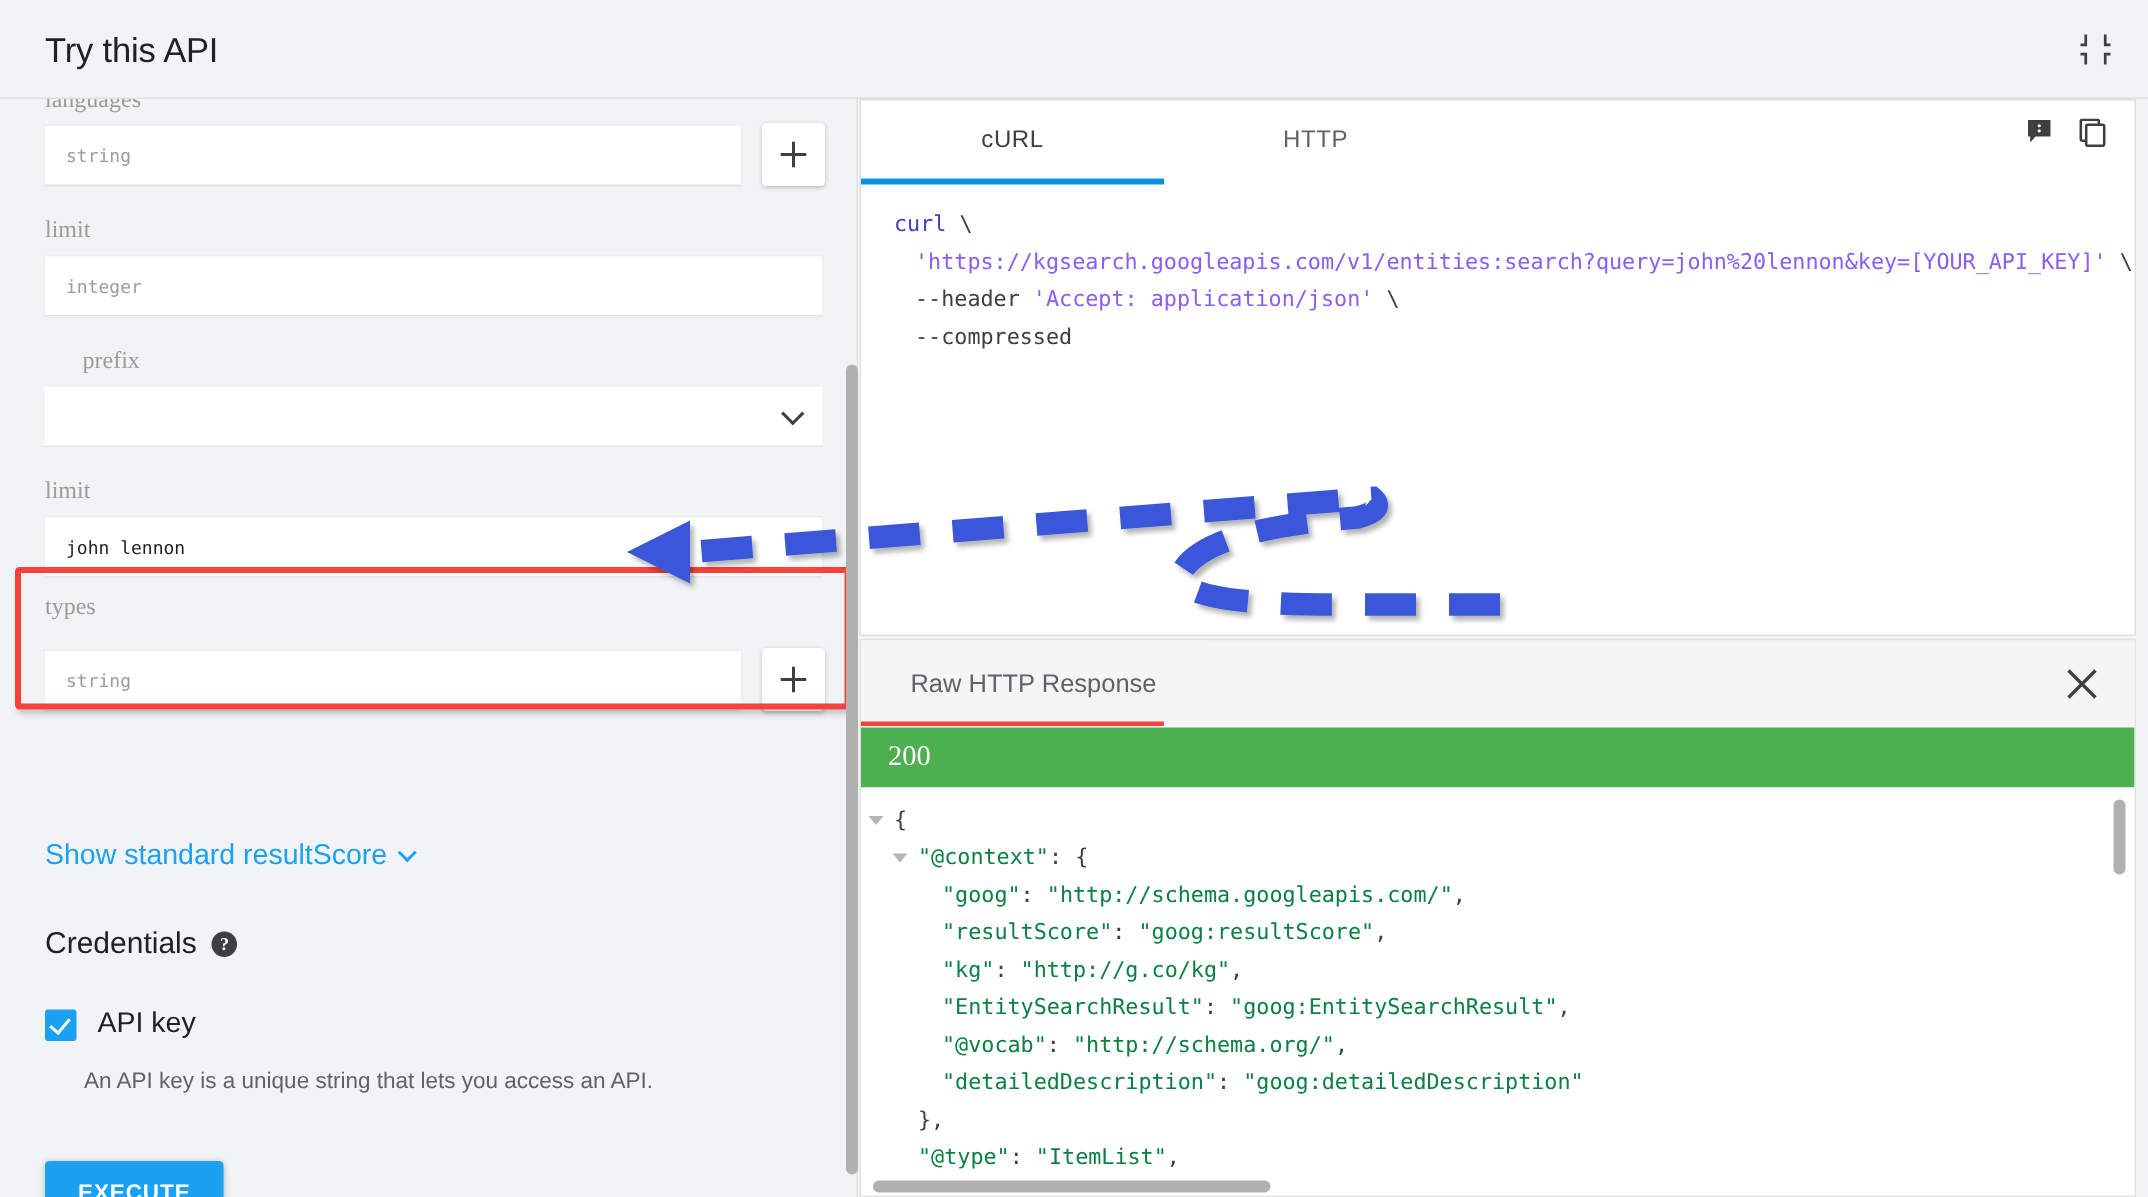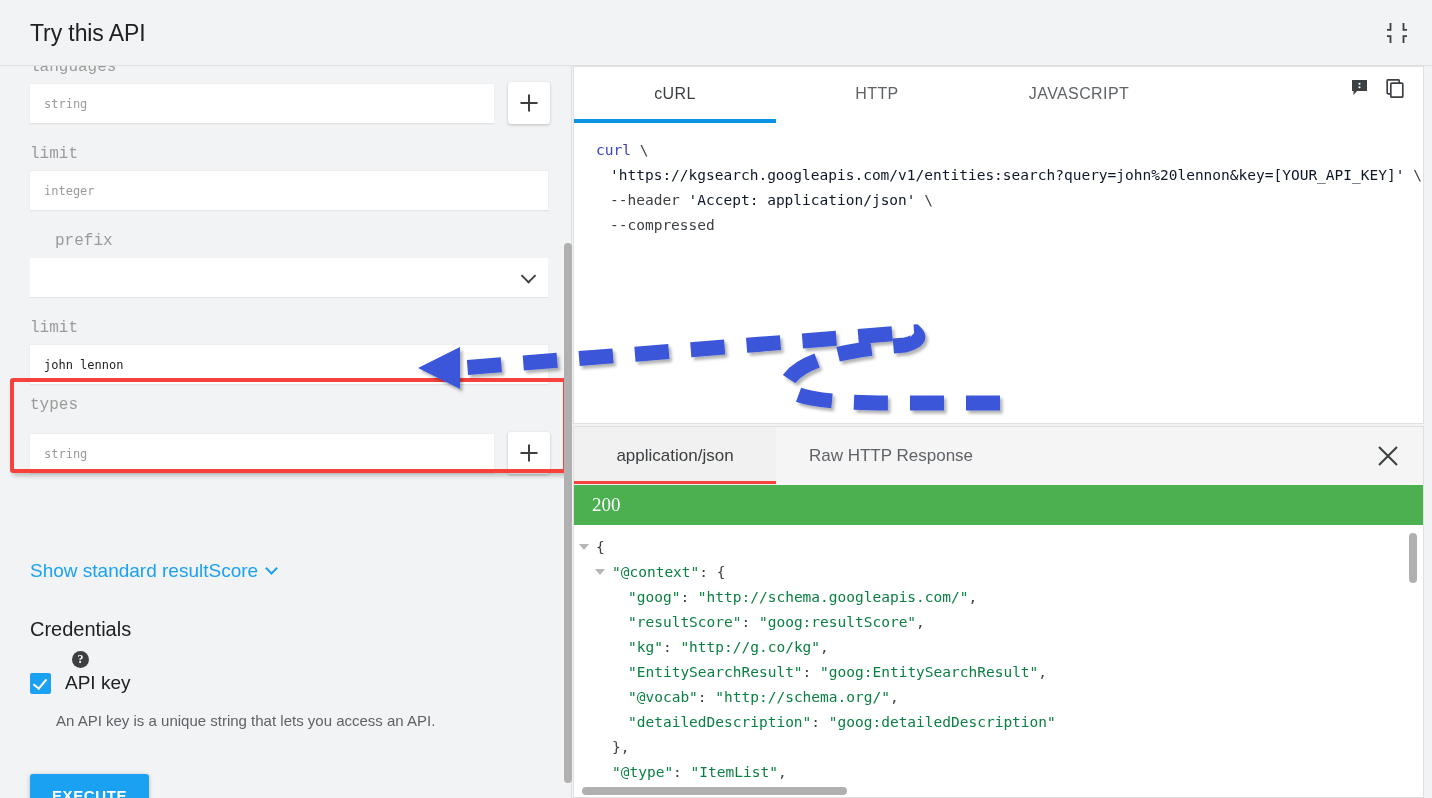--- a/index.html
+++ b/index.html
@@ -26,21 +26,21 @@
     position: absolute; right: 22px; top: 20px;
     width: 26px; height: 26px; cursor: pointer;
   }
 
   
   #left-panel {
     position: absolute; left: 0; top: 66px; width: 572px; height: 732px;
     background: #f1f3f4; overflow: hidden;
   }
   .field-label {
-    font-family: Liberation Mono, monospace;
+    font-family: Liberation Serif, serif;
     font-size: 16px; color: #9b9b9b; letter-spacing: 0px;
   }
   .text-input {
     background: #fff; border: none; border-bottom: 1px solid #e4e4e4;
     height: 40px; width: 100%;
     font-family: "DejaVu Sans Mono", monospace;
     font-size: 12px; color: #5f6368;
     padding: 0 14px; outline: none;
     box-shadow: 0 0 0 1px rgba(0,0,0,0.02);
   }
@@ -87,21 +87,21 @@
     font-size: 19px; color: #1ba1f2; cursor: pointer;
     display: flex; align-items: center; gap: 9px;
   }
   #show-std-params .caret {
     width: 9px; height: 9px;
     border-right: 2px solid #1ba1f2; border-bottom: 2px solid #1ba1f2;
     transform: translateY(-3px) rotate(45deg);
   }
   #credentials-head {
     position: absolute; left: 30px; top: 552px;
-    display: flex; align-items: center; gap: 10px; flex-direction: column;
+    display: flex; align-items: center; gap: 10px;
   }
   #credentials-head .ctitle { font-size: 20px; color: #202124; font-weight: 400; }
   .help-icon {
     width: 17px; height: 17px; border-radius: 50%; background: #3c4043;
     color: #fff; font-size: 12px; font-weight: bold;
     display: flex; align-items: center; justify-content: center;
     font-family: "Liberation Serif", serif; cursor: pointer;
   }
   #apikey-row {
     position: absolute; left: 30px; top: 606px;
@@ -162,21 +162,21 @@
     position: absolute; left: 0; top: 52px; width: 202px; height: 4px;
     background: #0b93e3;
   }
   #code-body {
     position: absolute; left: 0; top: 57px; width: 100%; height: 300px;
     padding: 14px 0 0 22px;
     font-family: "DejaVu Sans Mono", monospace;
     font-size: 14.5px; line-height: 25px; white-space: pre;
   }
   .c-cmd { color: #3c41c4; }
-  .c-str { color: #0f172a; }
+  .c-str { color: #8b5cf6; }
   .c-pln { color: #3c4043; }
   #code-actions {
     position: absolute; right: 18px; top: 12px;
     display: flex; gap: 16px; align-items: center;
   }
   .icon-btn { cursor: pointer; width: 19px; height: 19px; }
 
   #response-card {
     position: absolute; left: 1px; top: 360px; width: 851px; height: 372px;
     background: #fff; border: 1px solid #e0e0e0; overflow: hidden;
@@ -308,21 +308,20 @@
 
   <div id="left-scrollbar"></div>
   <div id="panel-divider"></div>
 
   <div id="right-panel">
 
     <div id="code-card">
       <div class="tabs">
         <div class="tab active" id="tab-curl">cURL</div>
         <div class="tab" id="tab-http">HTTP</div>
-        <div class="tab" id="tab-js">JAVASCRIPT</div>
         <div id="curl-underline"></div>
       </div>
 
       <div id="code-actions">
         <span class="icon-btn">
           <svg width="19" height="19" viewBox="0 0 19 19">
             <path d="M1 1 H16 V12 H6 L2.5 16 V12 H1 Z" fill="#3c4043"></path>
             <circle cx="8.5" cy="4.8" r="1.05" fill="#fff"></circle>
             <circle cx="8.5" cy="8.2" r="1.05" fill="#fff"></circle>
           </svg>
@@ -333,21 +332,20 @@
             <rect x="4.8" y="4.2" width="12" height="14" rx="1" fill="#fff" stroke="#3c4043" stroke-width="1.7"></rect>
           </svg>
         </span>
       </div>
 
       <div id="code-body"><div style="padding-left: 0px;"><span class="c-cmd">curl</span><span class="c-pln"> \</span></div><div style="padding-left: 14px;"><span class="c-str">'https://kgsearch.googleapis.com/v1/entities:search?query=john%20lennon&amp;key=[YOUR_API_KEY]'</span><span class="c-pln"> \</span></div><div style="padding-left: 14px;"><span class="c-pln">--header</span><span class="c-pln"> </span><span class="c-str">'Accept: application/json'</span><span class="c-pln"> \</span></div><div style="padding-left: 14px;"><span class="c-pln">--compressed</span></div></div>
     </div>
 
     <div id="response-card">
       <div id="resp-tabs">
-        <div class="resp-tab" id="tab-appjson">application/json</div>
         <div class="resp-tab" id="tab-rawhttp">Raw HTTP Response</div>
         <div id="resp-underline"></div>
         <div id="resp-close">
           <svg width="26" height="26" viewBox="0 0 26 26">
             <line x1="4" y1="4" x2="22" y2="22" stroke="#3c4043" stroke-width="2.2"></line>
             <line x1="22" y1="4" x2="4" y2="22" stroke="#3c4043" stroke-width="2.2"></line>
           </svg>
         </div>
       </div>
 

